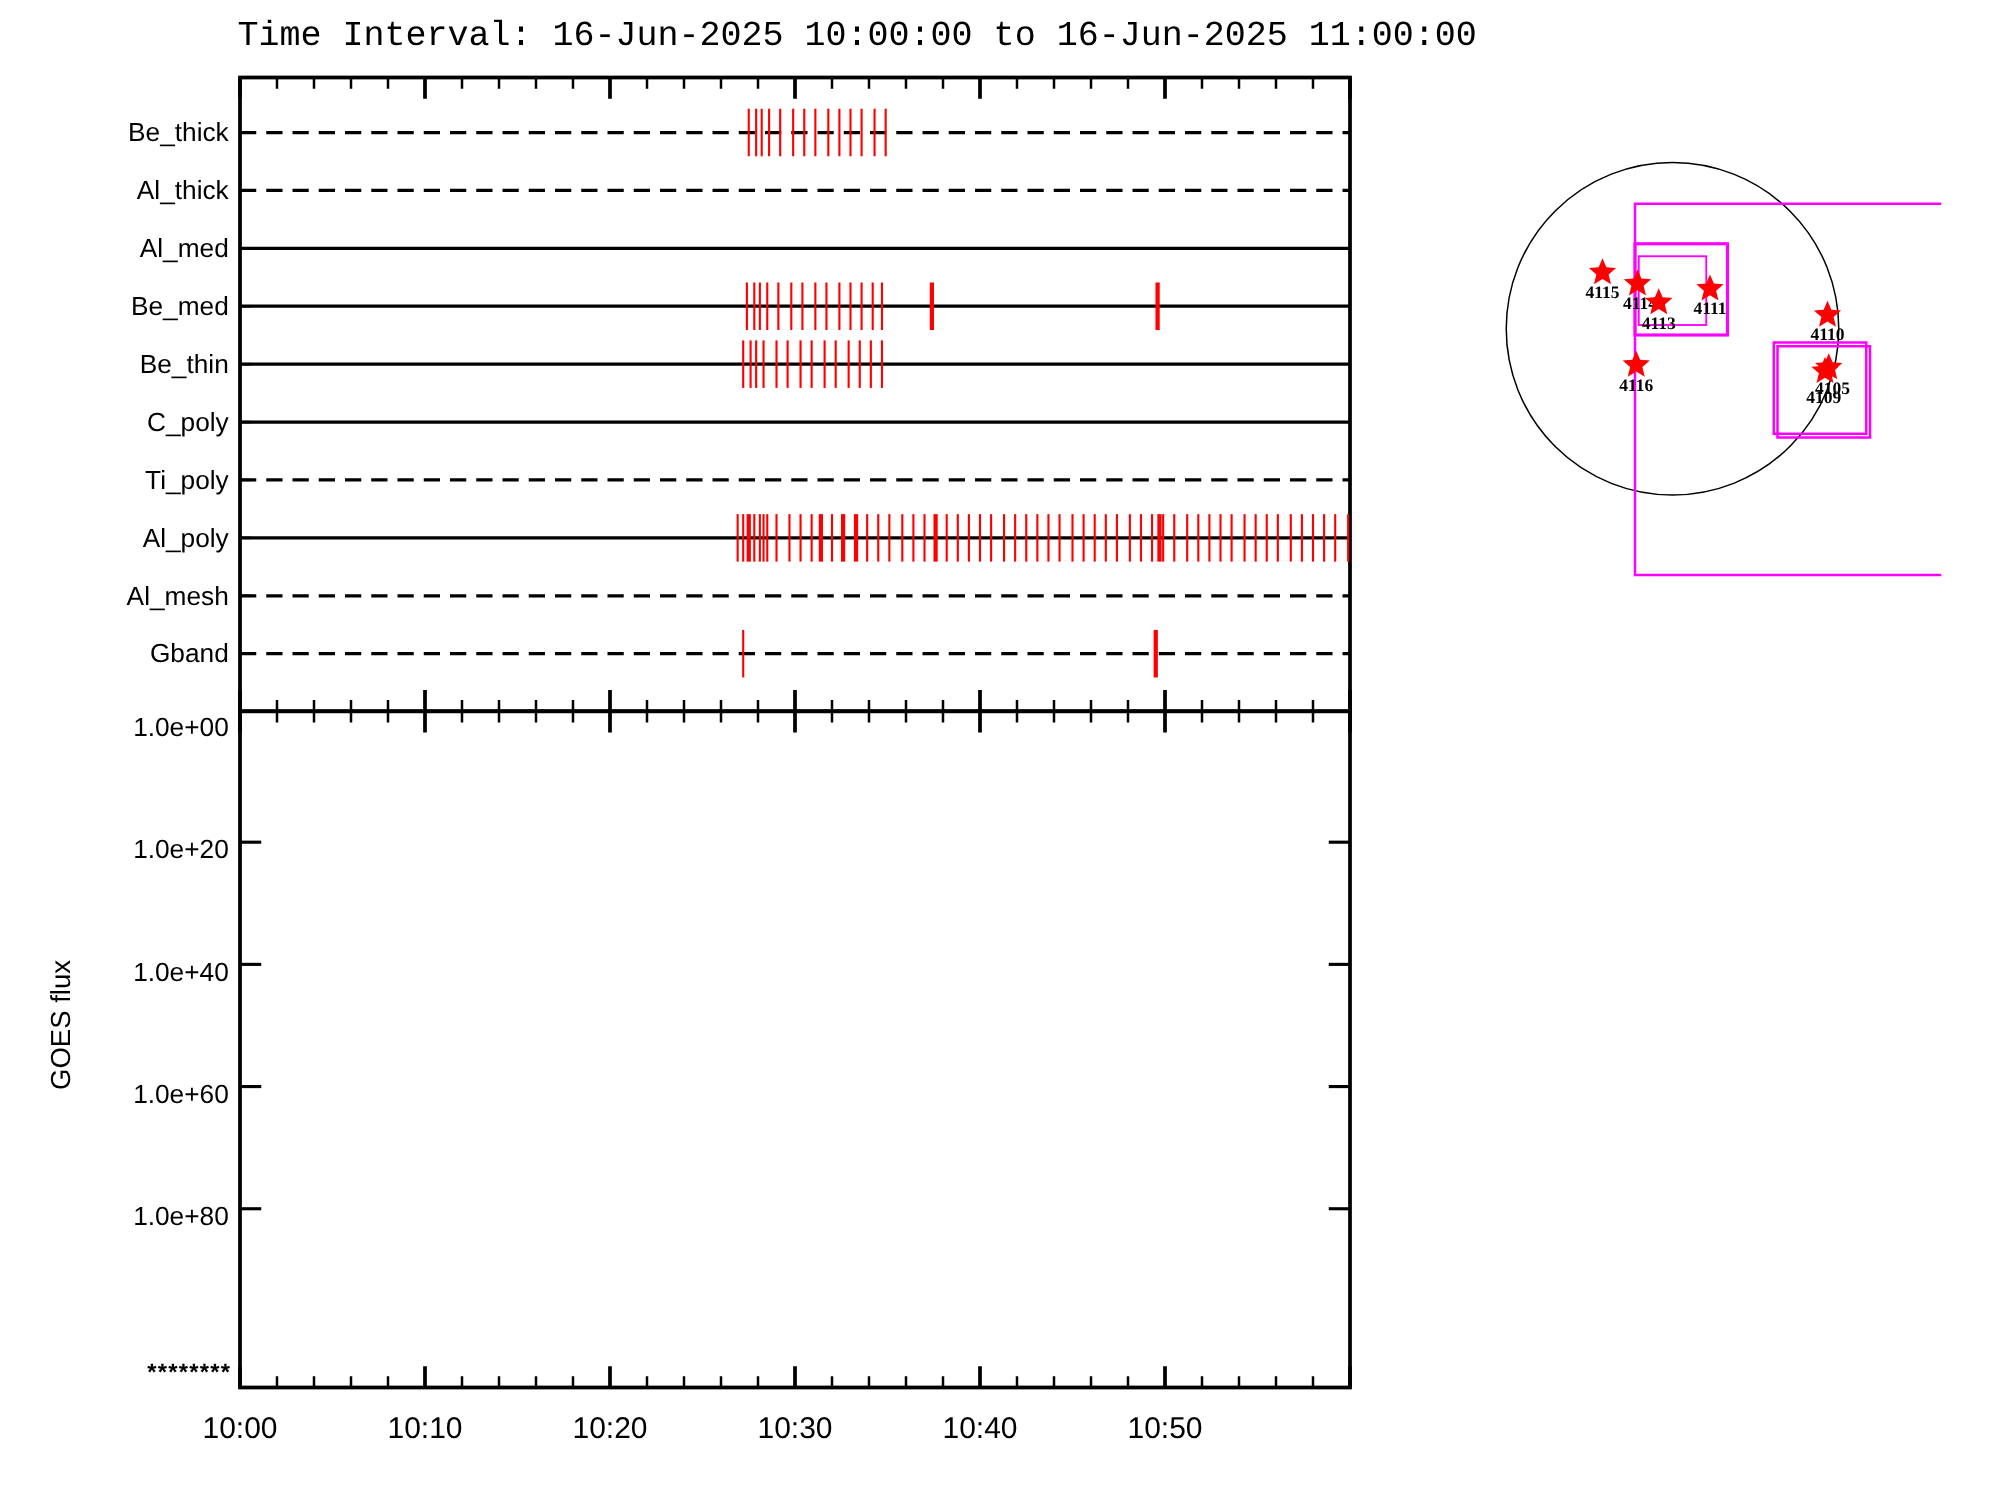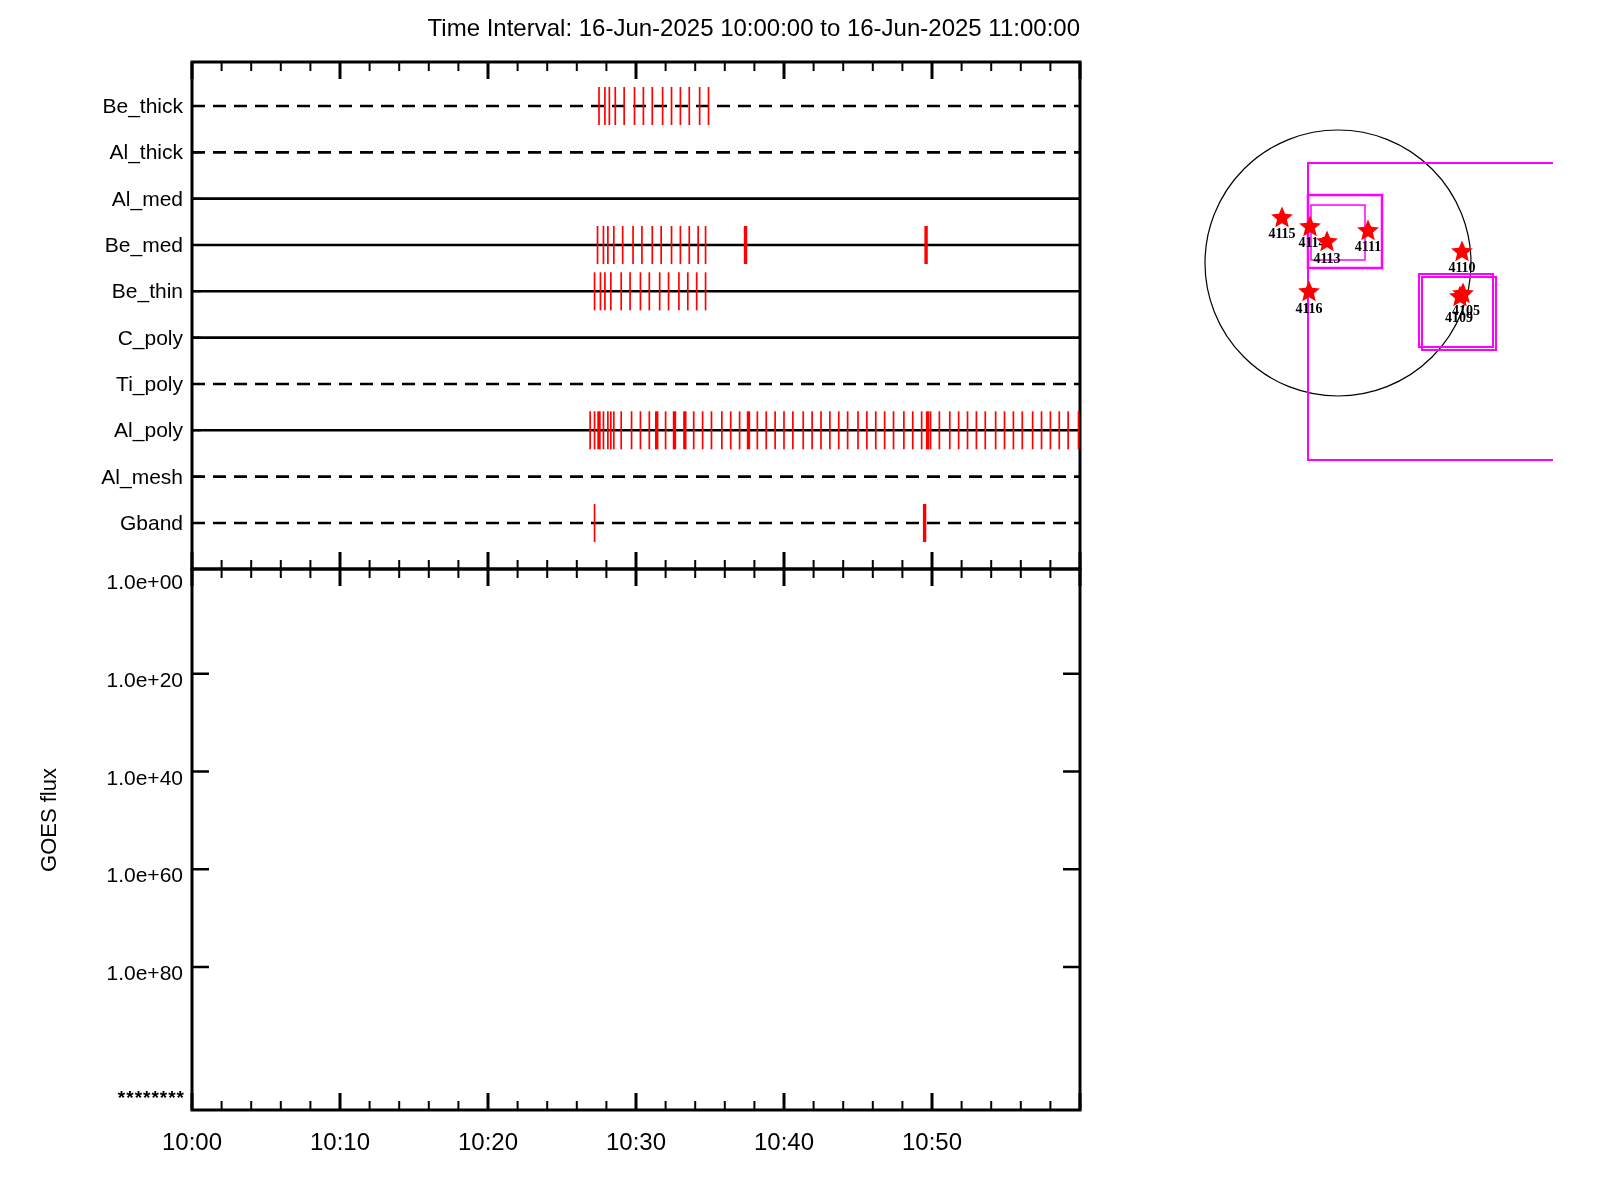--- a/index.html
+++ b/index.html
@@ -1,19 +1,19 @@
 <!DOCTYPE html>
 <html><head>
 <meta charset="utf-8">
 <style>
   html,body{margin:0;padding:0;background:#ffffff;}
   .canvas{position:relative;width:1600px;height:1200px;background:#ffffff;overflow:hidden;
           font-family:"Liberation Sans",sans-serif;}
-  .title{position:absolute;left:190px;top:14px;width:890px;text-align:right;
-         font-size:24px;color:#000;white-space:nowrap;}
+  .title{position:absolute;left:190px;top:14px;width:890px;text-align:left;
+         font-size:28px;color:#000;white-space:nowrap;font-family:Liberation Mono, monospace;}
   svg text{font-family:"Liberation Sans",sans-serif;fill:#000;}
   svg text.seriflbl{font-family:"Liberation Serif",serif;font-weight:bold;}
 </style>
 </head>
 <body>
 
 <div class="canvas">
   <div class="title">Time Interval: 16-Jun-2025 10:00:00 to 16-Jun-2025 11:00:00</div>
   <svg id="main-svg" width="1600" height="1200" viewBox="0 0 1600 1200">
       <rect x="192" y="62" width="888" height="507" fill="none" stroke="#000" stroke-width="3"></rect>

